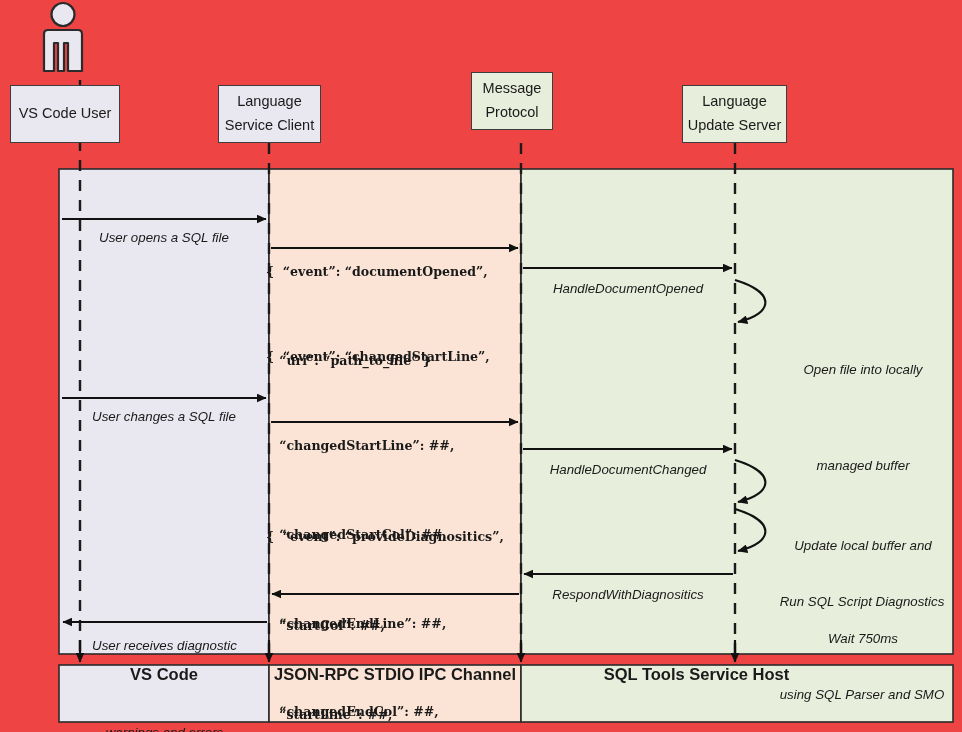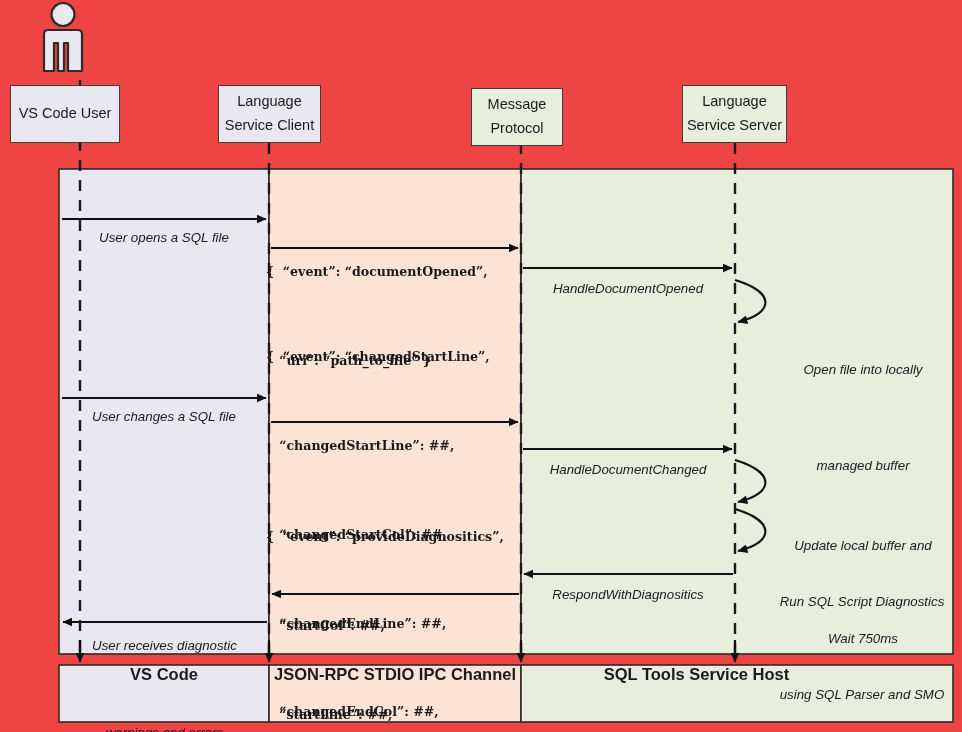--- a/index.html
+++ b/index.html
@@ -155,28 +155,28 @@
 
   <div class="actor-box" style="left:10px; top:85px; width:110px; height:58px; background:#e9e7ef;">
     <span>VS Code User</span>
   </div>
 
   <div class="actor-box" style="left:218px; top:85px; width:103px; height:58px; background:#e9e7ef;">
     <span>Language</span>
     <span>Service Client</span>
   </div>
 
-  <div class="actor-box" style="left:471px; top:88px; width:92px; height:58px; background:#e8eedc;">
+  <div class="actor-box" style="left:471px; top:72px; width:82px; height:58px; background:#e8eedc;">
     <span>Message</span>
     <span>Protocol</span>
   </div>
 
   <div class="actor-box" style="left:682px; top:85px; width:105px; height:58px; background:#e8eedc;">
     <span>Language</span>
-    <span>Service Server</span>
+    <span>Update Server</span>
   </div>
 
   <div class="arrow-label" style="left:64px; top:200px; width:200px;">
     <div>User opens a SQL file</div>
   </div>
 
   <div class="arrow-label" style="left:64px; top:379px; width:200px;">
     <div>User changes a SQL file</div>
   </div>
 

